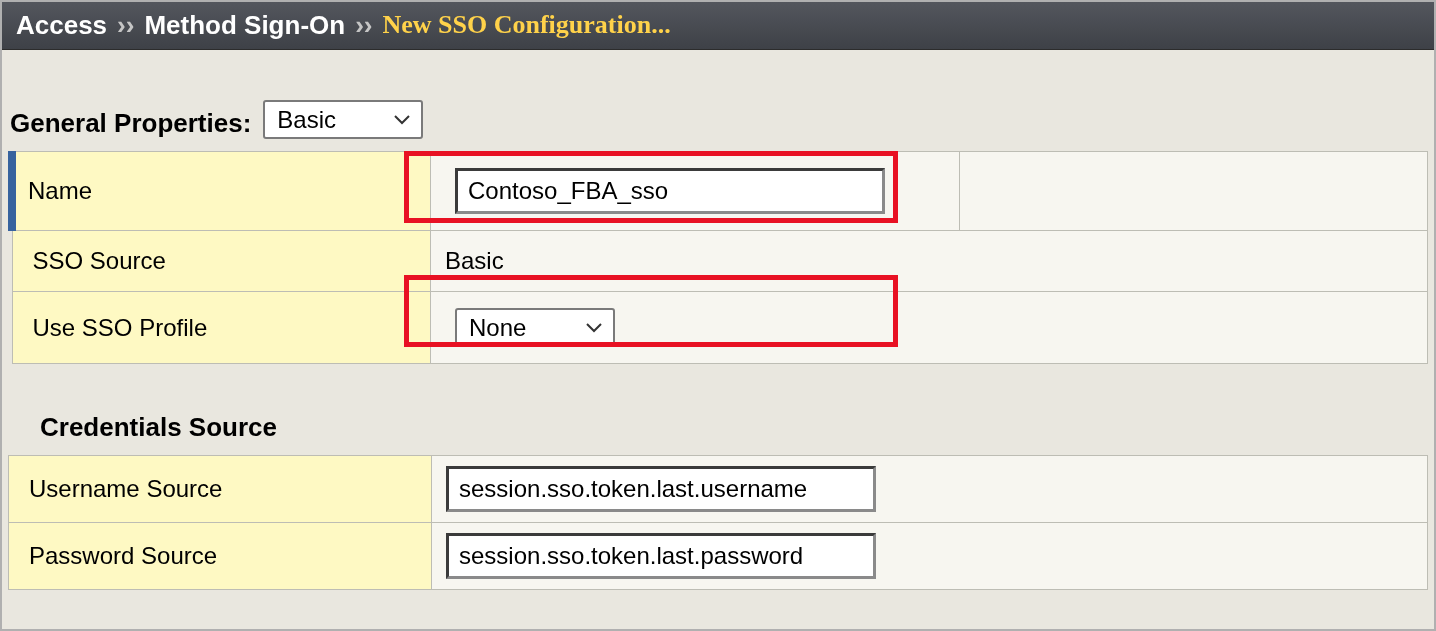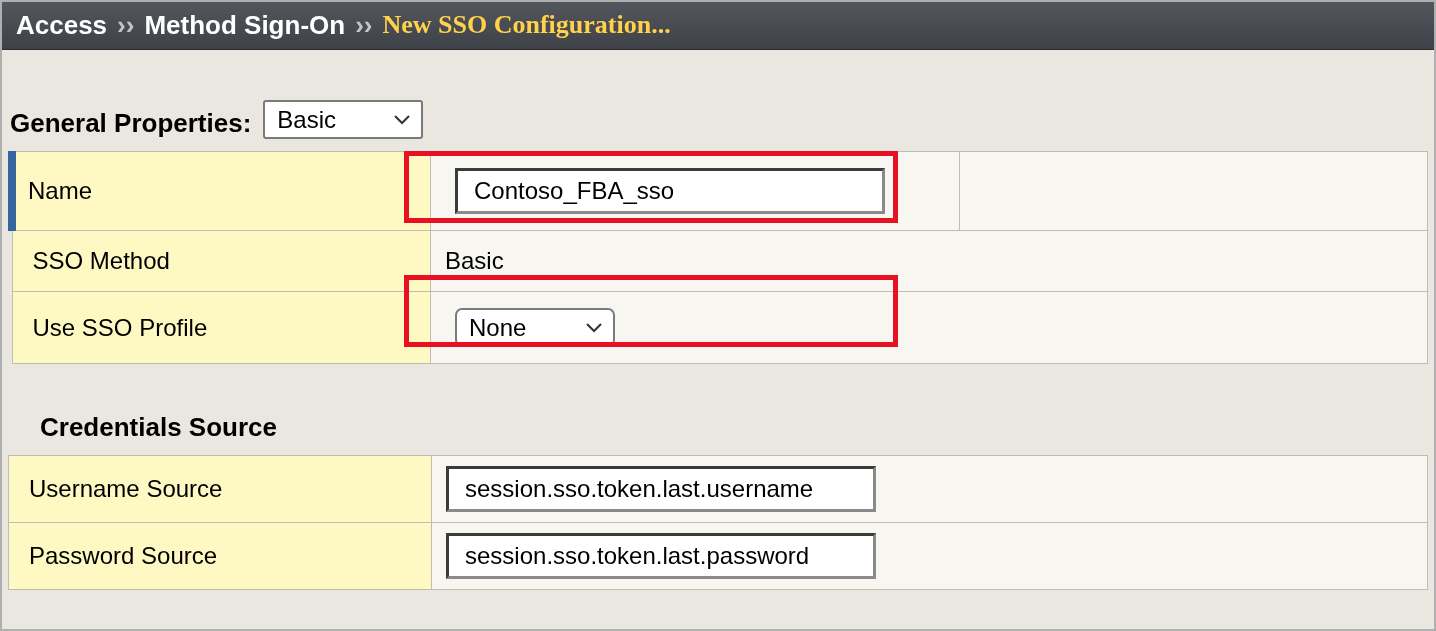--- a/index.html
+++ b/index.html
@@ -98,21 +98,21 @@
     text-align:center;
     cursor:pointer;
     user-select:none;
   }
   .txt-in{
     border:3px solid #3b3b3b;
     border-right-color:#8a8a8a;
     border-bottom-color:#8a8a8a;
     background:#fff;
     font-size:24px;
-    padding:6px 16px;
+    padding:6px 10px;
     min-width:430px;
     box-sizing:border-box;
   }
   .highlight-wrap{
     display:inline-block;
     padding:6px 10px;
     position:relative;
   }
   .highlight-frame{
     position:absolute;
@@ -156,29 +156,29 @@
           <tr>
         <td class="label accent">Name</td>
         <td class="value" style="width:500px;">
           <span class="highlight-wrap">
             <input class="txt-in" type="text" value="Contoso_FBA_sso" style="">
           </span>
         </td>
         <td class="value"></td>
       </tr>
       <tr>
-        <td class="label">SSO Method</td>
+        <td class="label">SSO Source</td>
         <td class="value" colspan="2">Basic</td>
       </tr>
       <tr>
         <td class="label">Use SSO Profile</td>
         <td class="value" colspan="2">
           <span class="highlight-wrap">
             <span class="sel-wrap">
-              <select class="sel" style="min-width:160px;border-radius:7px;">
+              <select class="sel" style="min-width:160px;">
                 <option>None</option>
               </select>
               <span class="chev">
                 <svg width="18" height="12">
                       <polyline points="2,2 9,9 16,2" fill="none" stroke="#333" stroke-width="2"></polyline>
                     </svg>
               </span>
             </span>
           </span>
         </td>

